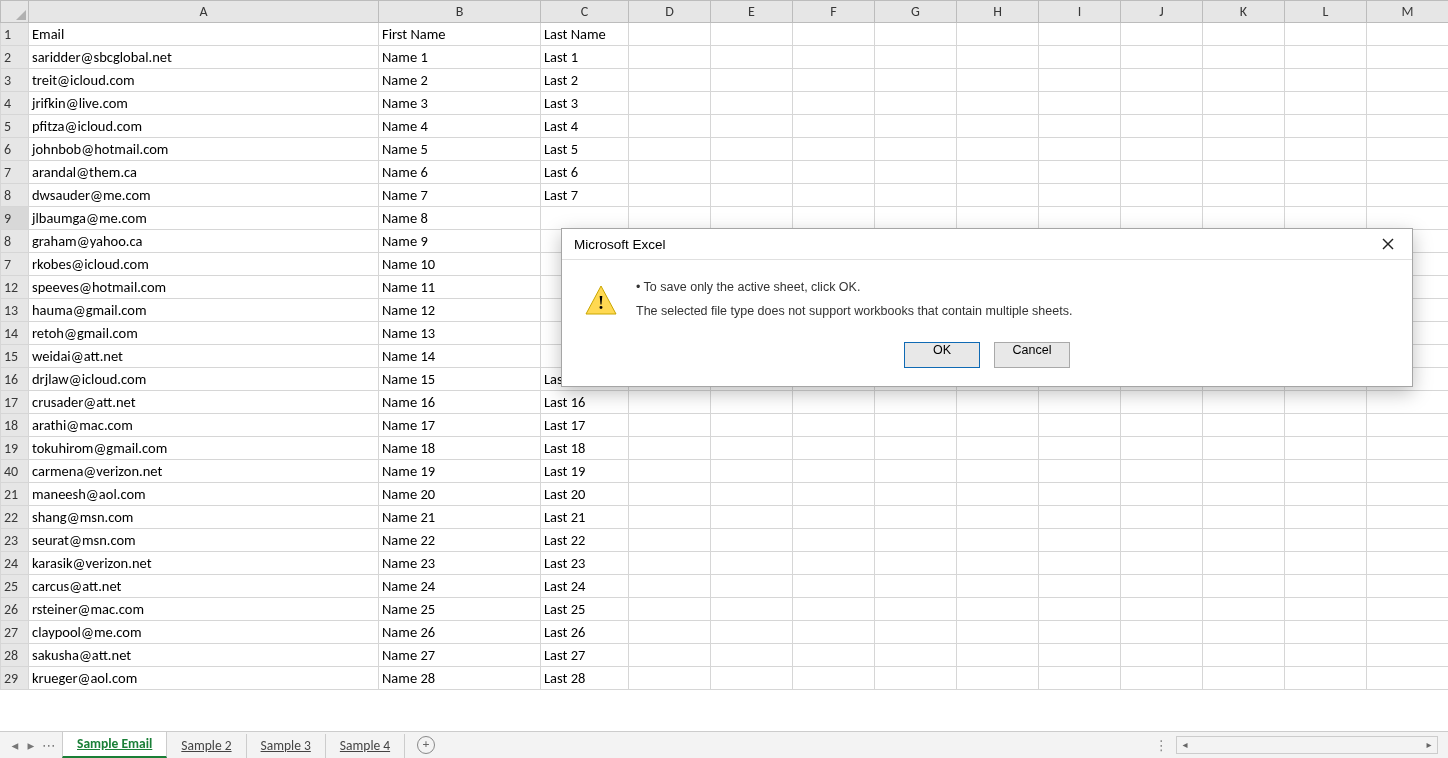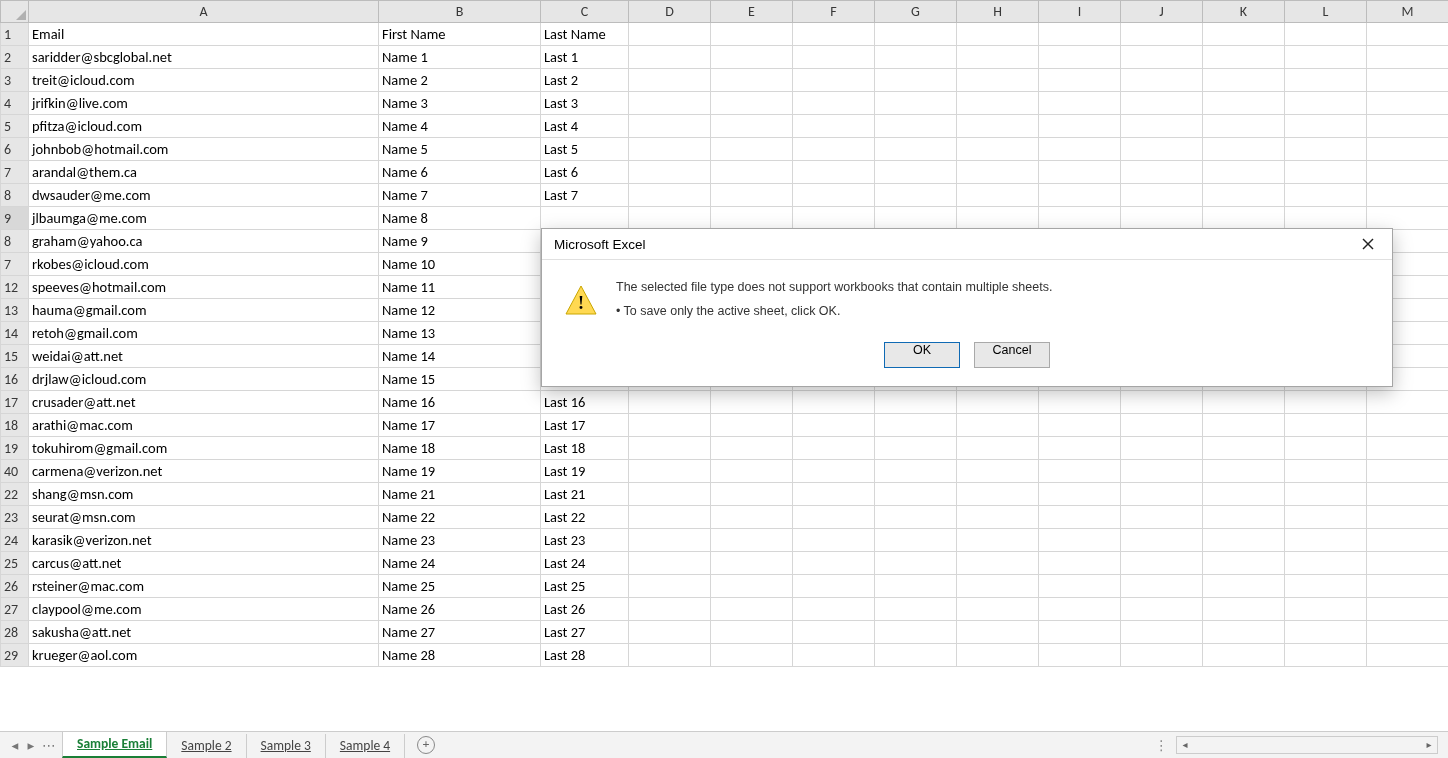--- a/index.html
+++ b/index.html
@@ -164,21 +164,21 @@
     width:16px;height:14px;
     text-align:center;
     font-size:10px;
     color:#666;
   }
   .hscroll .track{flex:1;height:14px;background:#f3f3f3;}
 
   
   .dialog {
     position: absolute;
-    left: 541px;
+    left: 561px;
     top: 228px;
     width: 850px;
     background: #ffffff;
     border: 1px solid #a5a5a5;
     box-shadow: 0 6px 18px rgba(0,0,0,.25);
     font-family: "Segoe UI", Arial, sans-serif;
   }
   .dialog-title {
     height: 30px;
     display: flex;
@@ -575,20 +575,36 @@
           <td></td>
           <td></td>
           <td></td>
           <td></td>
         </tr>
         <tr>
           <th class="rowhdr">40</th>
           <td>carmena@verizon.net</td>
           <td>Name 19</td>
           <td>Last 19</td>
+          <td></td>
+          <td></td>
+          <td></td>
+          <td></td>
+          <td></td>
+          <td></td>
+          <td></td>
+          <td></td>
+          <td></td>
+          <td></td>
+        </tr>
+        <tr>
+          <th class="rowhdr">21</th>
+          <td>maneesh@aol.com</td>
+          <td>Name 20</td>
+          <td>Last 20</td>
           <td></td>
           <td></td>
           <td></td>
           <td></td>
           <td></td>
           <td></td>
           <td></td>
           <td></td>
           <td></td>
           <td></td>
@@ -761,22 +777,22 @@
     </span>
   </div>
   <div class="dialog-body">
     <div class="warn-icon">
       <svg width="34" height="34" viewBox="0 0 34 34">
         <polygon points="17,2 32,30 2,30" fill="#ffd952" stroke="#c9a600" stroke-width="1"></polygon>
         <text x="17" y="25" text-anchor="middle" font-size="18" font-family="Segoe UI" font-weight="bold" fill="#000">!</text>
       </svg>
     </div>
     <div class="msg">
+      <p>• To save only the active sheet, click OK.</p>
       <p>The selected file type does not support workbooks that contain multiple sheets.</p>
-      <p>• To save only the active sheet, click OK.</p>
     </div>
   </div>
   <div class="dialog-buttons">
     <div class="dlg-btn primary">
         <span>OK</span>
       </div>
     <div class="dlg-btn">
         <span>Cancel</span>
       </div>
   </div>

